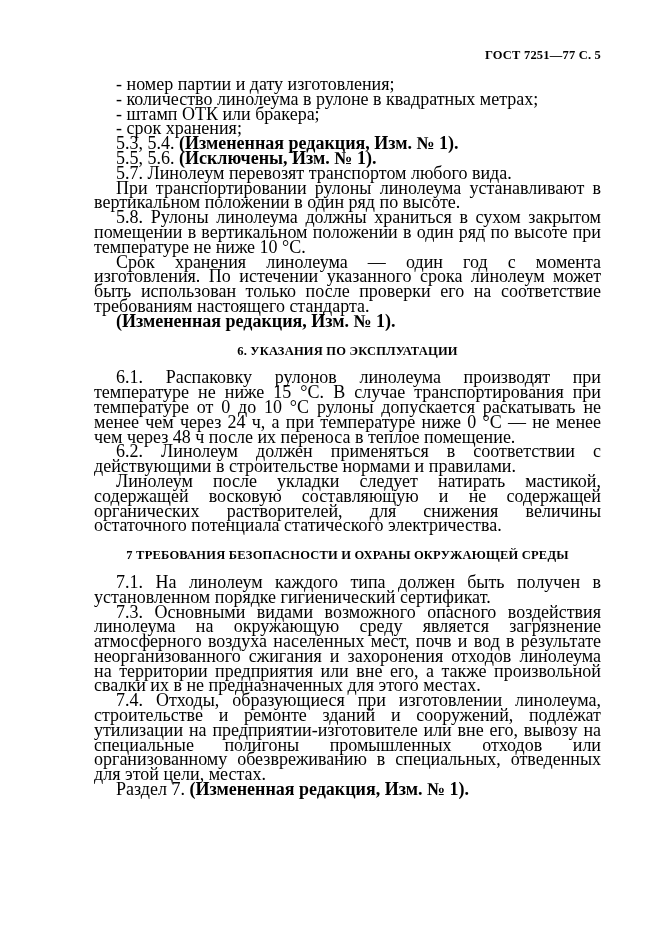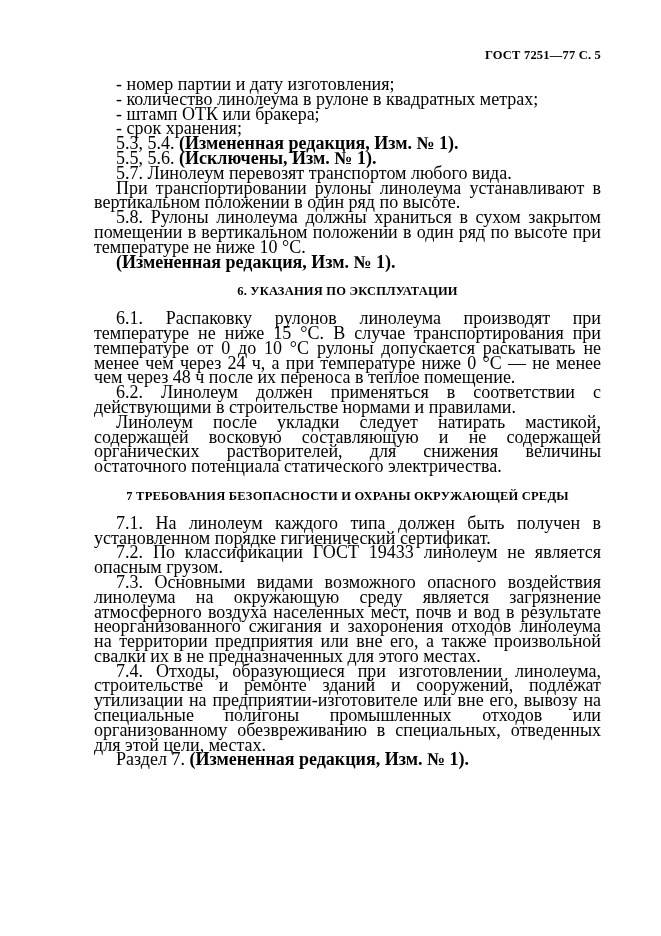--- a/index.html
+++ b/index.html
@@ -58,25 +58,25 @@
   <div class="doc-body">
       <p class="para"><span>- номер партии и дату изготовления;</span></p>
       <p class="para"><span>- количество линолеума в рулоне в квадратных метрах;</span></p>
       <p class="para"><span>- штамп ОТК или бракера;</span></p>
       <p class="para"><span>- срок хранения;</span></p>
       <p class="para"><span>5.3, 5.4. </span><span class="bold">(Измененная редакция, Изм. № 1).</span></p>
       <p class="para"><span>5.5, 5.6. </span><span class="bold">(Исключены, Изм. № 1).</span></p>
       <p class="para"><span>5.7. Линолеум перевозят транспортом любого вида.</span></p>
       <p class="para"><span>При транспортировании рулоны линолеума устанавливают в вертикальном положении в один ряд по высоте.</span></p>
       <p class="para"><span>5.8. Рулоны линолеума должны храниться в сухом закрытом помещении в вертикальном положении в один ряд по высоте при температуре не ниже 10 °С.</span></p>
+      <p class="para"><span>Срок хранения линолеума — один год с момента изготовления. По истечении указанного срока линолеум может быть использован только после проверки его на соответствие требованиям настоящего стандарта.</span></p>
       <p class="para"><span class="bold">(Измененная редакция, Изм. № 1).</span></p>
       <p class="heading"><span class="bold">6. УКАЗАНИЯ ПО ЭКСПЛУАТАЦИИ</span></p>
       <p class="para"><span>6.1. Распаковку рулонов линолеума производят при температуре не ниже 15 °С. В случае транспортирования при температуре от 0 до 10 °С рулоны допускается раскатывать не менее чем через 24 ч, а при температуре ниже 0 °С — не менее чем через 48 ч после их переноса в теплое помещение.</span></p>
       <p class="para"><span>6.2. Линолеум должен применяться в соответствии с действующими в строительстве нормами и правилами.</span></p>
       <p class="para"><span>Линолеум после укладки следует натирать мастикой, содержащей восковую составляющую и не содержащей органических растворителей, для снижения величины остаточного потенциала статического электричества.</span></p>
       <p class="heading"><span class="bold">7 ТРЕБОВАНИЯ БЕЗОПАСНОСТИ И ОХРАНЫ ОКРУЖАЮЩЕЙ СРЕДЫ</span></p>
       <p class="para"><span>7.1. На линолеум каждого типа должен быть получен в установленном порядке гигиенический сертификат.</span></p>
-      <p class="para"><span>7.2. По классификации ГОСТ 19433 линолеум не является опасным грузом.</span></p>
       <p class="para"><span>7.3. Основными видами возможного опасного воздействия линолеума на окружающую среду является загрязнение атмосферного воздуха населенных мест, почв и вод в результате неорганизованного сжигания и захоронения отходов линолеума на территории предприятия или вне его, а также произвольной свалки их в не предназначенных для этого местах.</span></p>
       <p class="para"><span>7.4. Отходы, образующиеся при изготовлении линолеума, строительстве и ремонте зданий и сооружений, подлежат утилизации на предприятии-изготовителе или вне его, вывозу на специальные полигоны промышленных отходов или организованному обезвреживанию в специальных, отведенных для этой цели, местах.</span></p>
       <p class="para"><span>Раздел 7. </span><span class="bold">(Измененная редакция, Изм. № 1).</span></p>
     </div>
 </div>
 
 </body></html>

